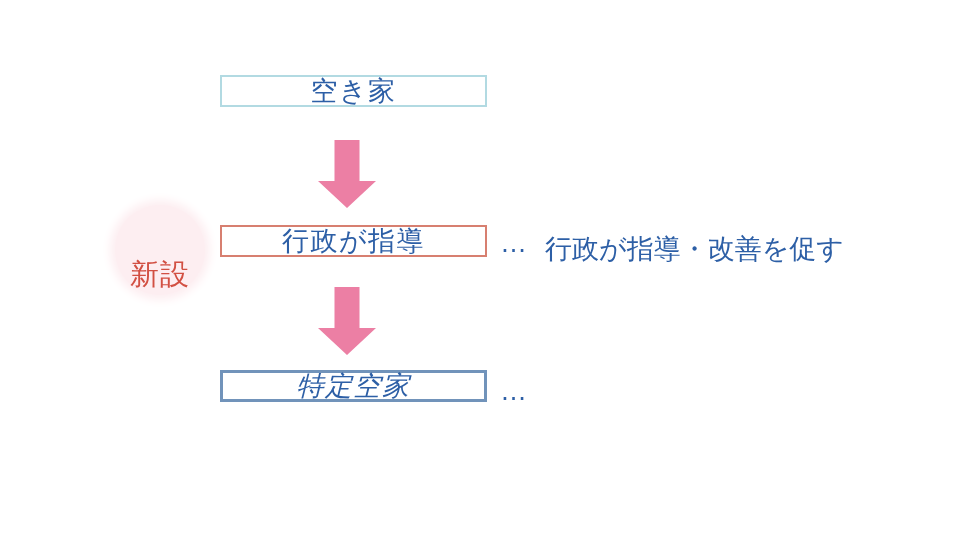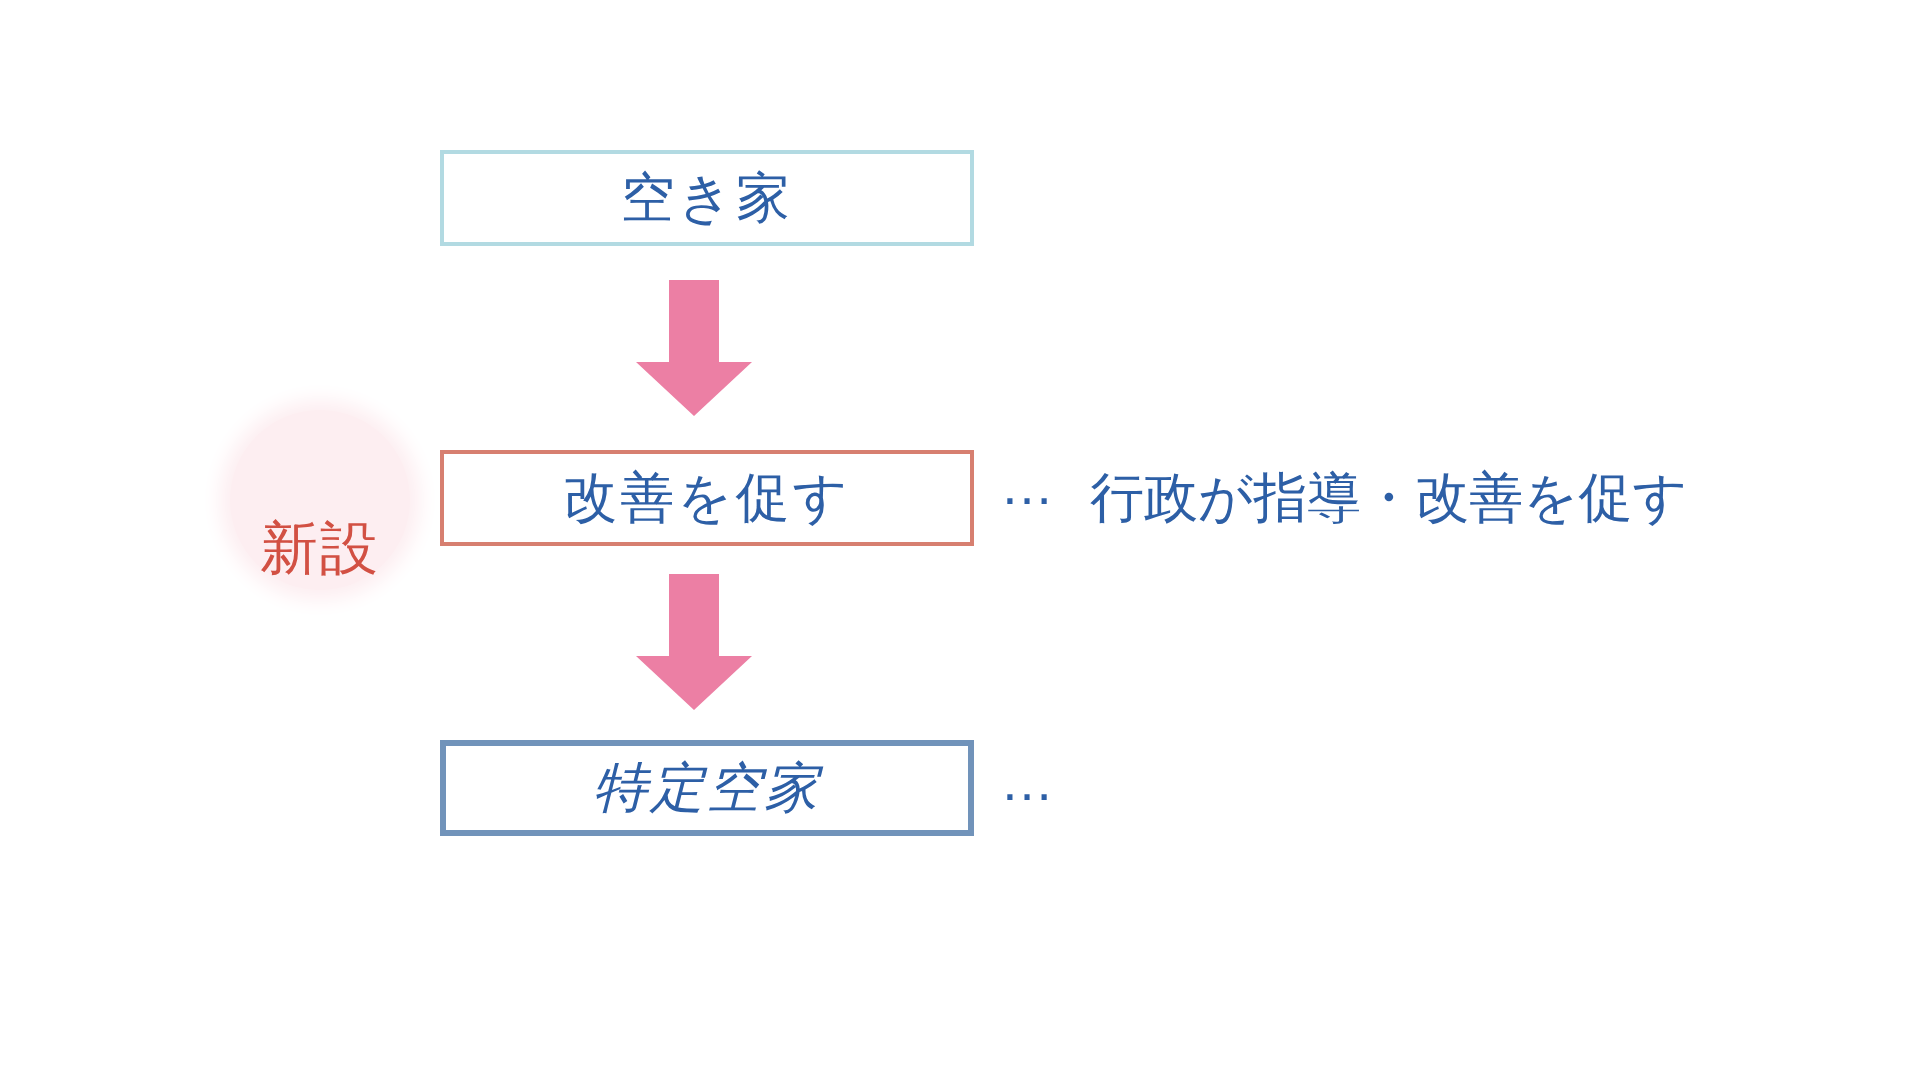--- a/index.html
+++ b/index.html
@@ -12,21 +12,21 @@
     position: relative;
     width: 960px;
     height: 540px;
     background: var(--background, #ffffff);
     overflow: hidden;
   }
   .node-box {
     position: absolute;
     left: 220px;
     width: 267px;
-    height: 48px;
+    height: 32px;
     box-sizing: border-box;
     background: #ffffff;
     display: flex;
     align-items: center;
     justify-content: center;
   }
   .node-box .node-label {
     color: var(--text-blue, #2d5fa6);
     font-size: 27px;
     letter-spacing: 1.5px;
@@ -107,21 +107,21 @@
 
   <svg class="arrow arrow-1" viewBox="0 0 58 68" aria-hidden="true">
     <path d="M16.5,0 H41.5 V41 H58 L29,68 L0,41 H16.5 Z" fill="#ec7fa4"></path>
   </svg>
 
   <div class="badge">
     <span class="badge-label">新設</span>
   </div>
 
   <div class="node-box box-kanri">
-    <span class="node-label">改善を促す</span>
+    <span class="node-label">行政が指導</span>
   </div>
 
   <div class="annotation annotation-kanri">
     <span class="dots">…</span>
     <span class="ann-lines">行政が指導・改善を促す</span>
   </div>
 
   <svg class="arrow arrow-2" viewBox="0 0 58 68" aria-hidden="true">
     <path d="M16.5,0 H41.5 V41 H58 L29,68 L0,41 H16.5 Z" fill="#ec7fa4"></path>
   </svg>

